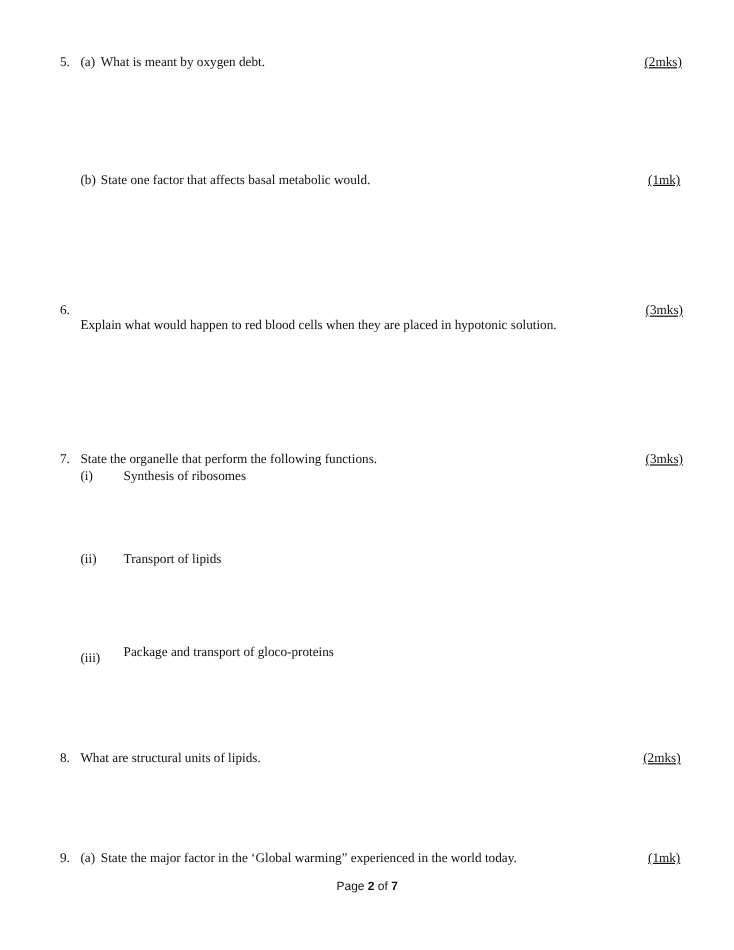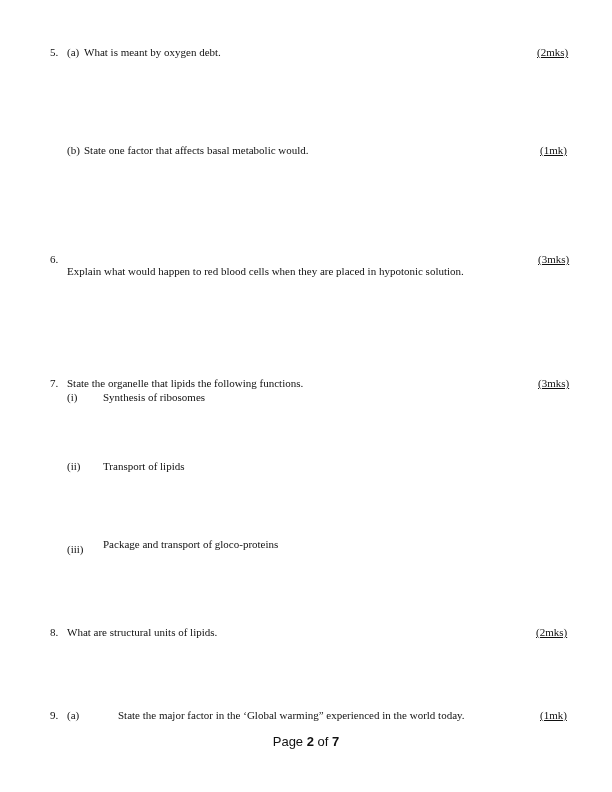--- a/index.html
+++ b/index.html
@@ -3,21 +3,21 @@
 <meta charset="utf-8">
 <style>
   html, body { margin: 0; padding: 0; background: #ffffff; }
   body { width: 612px; height: 792px; position: relative; overflow: hidden;
          font-family: "Liberation Serif", serif; color: #111; font-size: 11px; }
   .line { position: absolute; white-space: nowrap; }
   .num { position: absolute; }
   .marks { position: absolute; white-space: nowrap; text-decoration: underline; }
   .roman { position: absolute; }
   .footer { position: absolute; left: 0; width: 612px; top: 734px; text-align: center;
-            font-family: "Liberation Sans", sans-serif; font-size: 13px; }
+            font-family: "Liberation Sans", sans-serif; font-size: 10px; }
   .footer b { font-weight: bold; }
 </style>
 </head>
 <body>
 
 <div>
   <span class="num" style="left:50px; top:46px;">5.</span>
   <span class="line" style="left:67px; top:46px;">(a)</span>
   <span class="line" style="left:84px; top:46px;">What is meant by oxygen debt.</span>
   <span class="marks" style="left:537px; top:46px;">(2mks)</span>
@@ -28,21 +28,21 @@
 </div>
 
 <div>
   <span class="num" style="left:50px; top:253px;">6.</span>
   <span class="line" style="left:67px; top:253px;margin-top:12px;">Explain what would happen to red blood cells when they are placed in hypotonic solution.</span>
   <span class="marks" style="left:538px; top:253px;">(3mks)</span>
 </div>
 
 <div>
   <span class="num" style="left:50px; top:377px;">7.</span>
-  <span class="line" style="left:67px; top:377px;">State the organelle that lipids the following functions.</span>
+  <span class="line" style="left:67px; top:377px;">State the organelle that perform the following functions.</span>
   <span class="marks" style="left:538px; top:377px;">(3mks)</span>
 
   <span class="roman" style="left:67px; top:391px;">(i)</span>
   <span class="line" style="left:103px; top:391px;">Synthesis of ribosomes</span>
 
   <span class="roman" style="left:67px; top:460px;">(ii)</span>
   <span class="line" style="left:103px; top:460px;">Transport of lipids</span>
 
   <span class="roman" style="left:67px; top:543px;">(iii)</span>
   <span class="line" style="left:103px; top:538px;">Package and transport of gloco-proteins</span>
@@ -50,19 +50,19 @@
 
 <div>
   <span class="num" style="left:50px; top:626px;">8.</span>
   <span class="line" style="left:67px; top:626px;">What are structural units of lipids.</span>
   <span class="marks" style="left:536px; top:626px;">(2mks)</span>
 </div>
 
 <div>
   <span class="num" style="left:50px; top:709px;">9.</span>
   <span class="line" style="left:67px; top:709px;">(a)</span>
-  <span class="line" style="left:84px; top:709px;margin-left:34px;">State the major factor in the ‘Global warming” experienced in the world today.</span>
+  <span class="line" style="left:84px; top:709px;">State the major factor in the ‘Global warming” experienced in the world today.</span>
   <span class="marks" style="left:540px; top:709px;">(1mk)</span>
 </div>
 
 <div class="footer">
   <span>Page </span><b>2</b><span> of </span><b>7</b>
 </div>
 
 </body></html>

